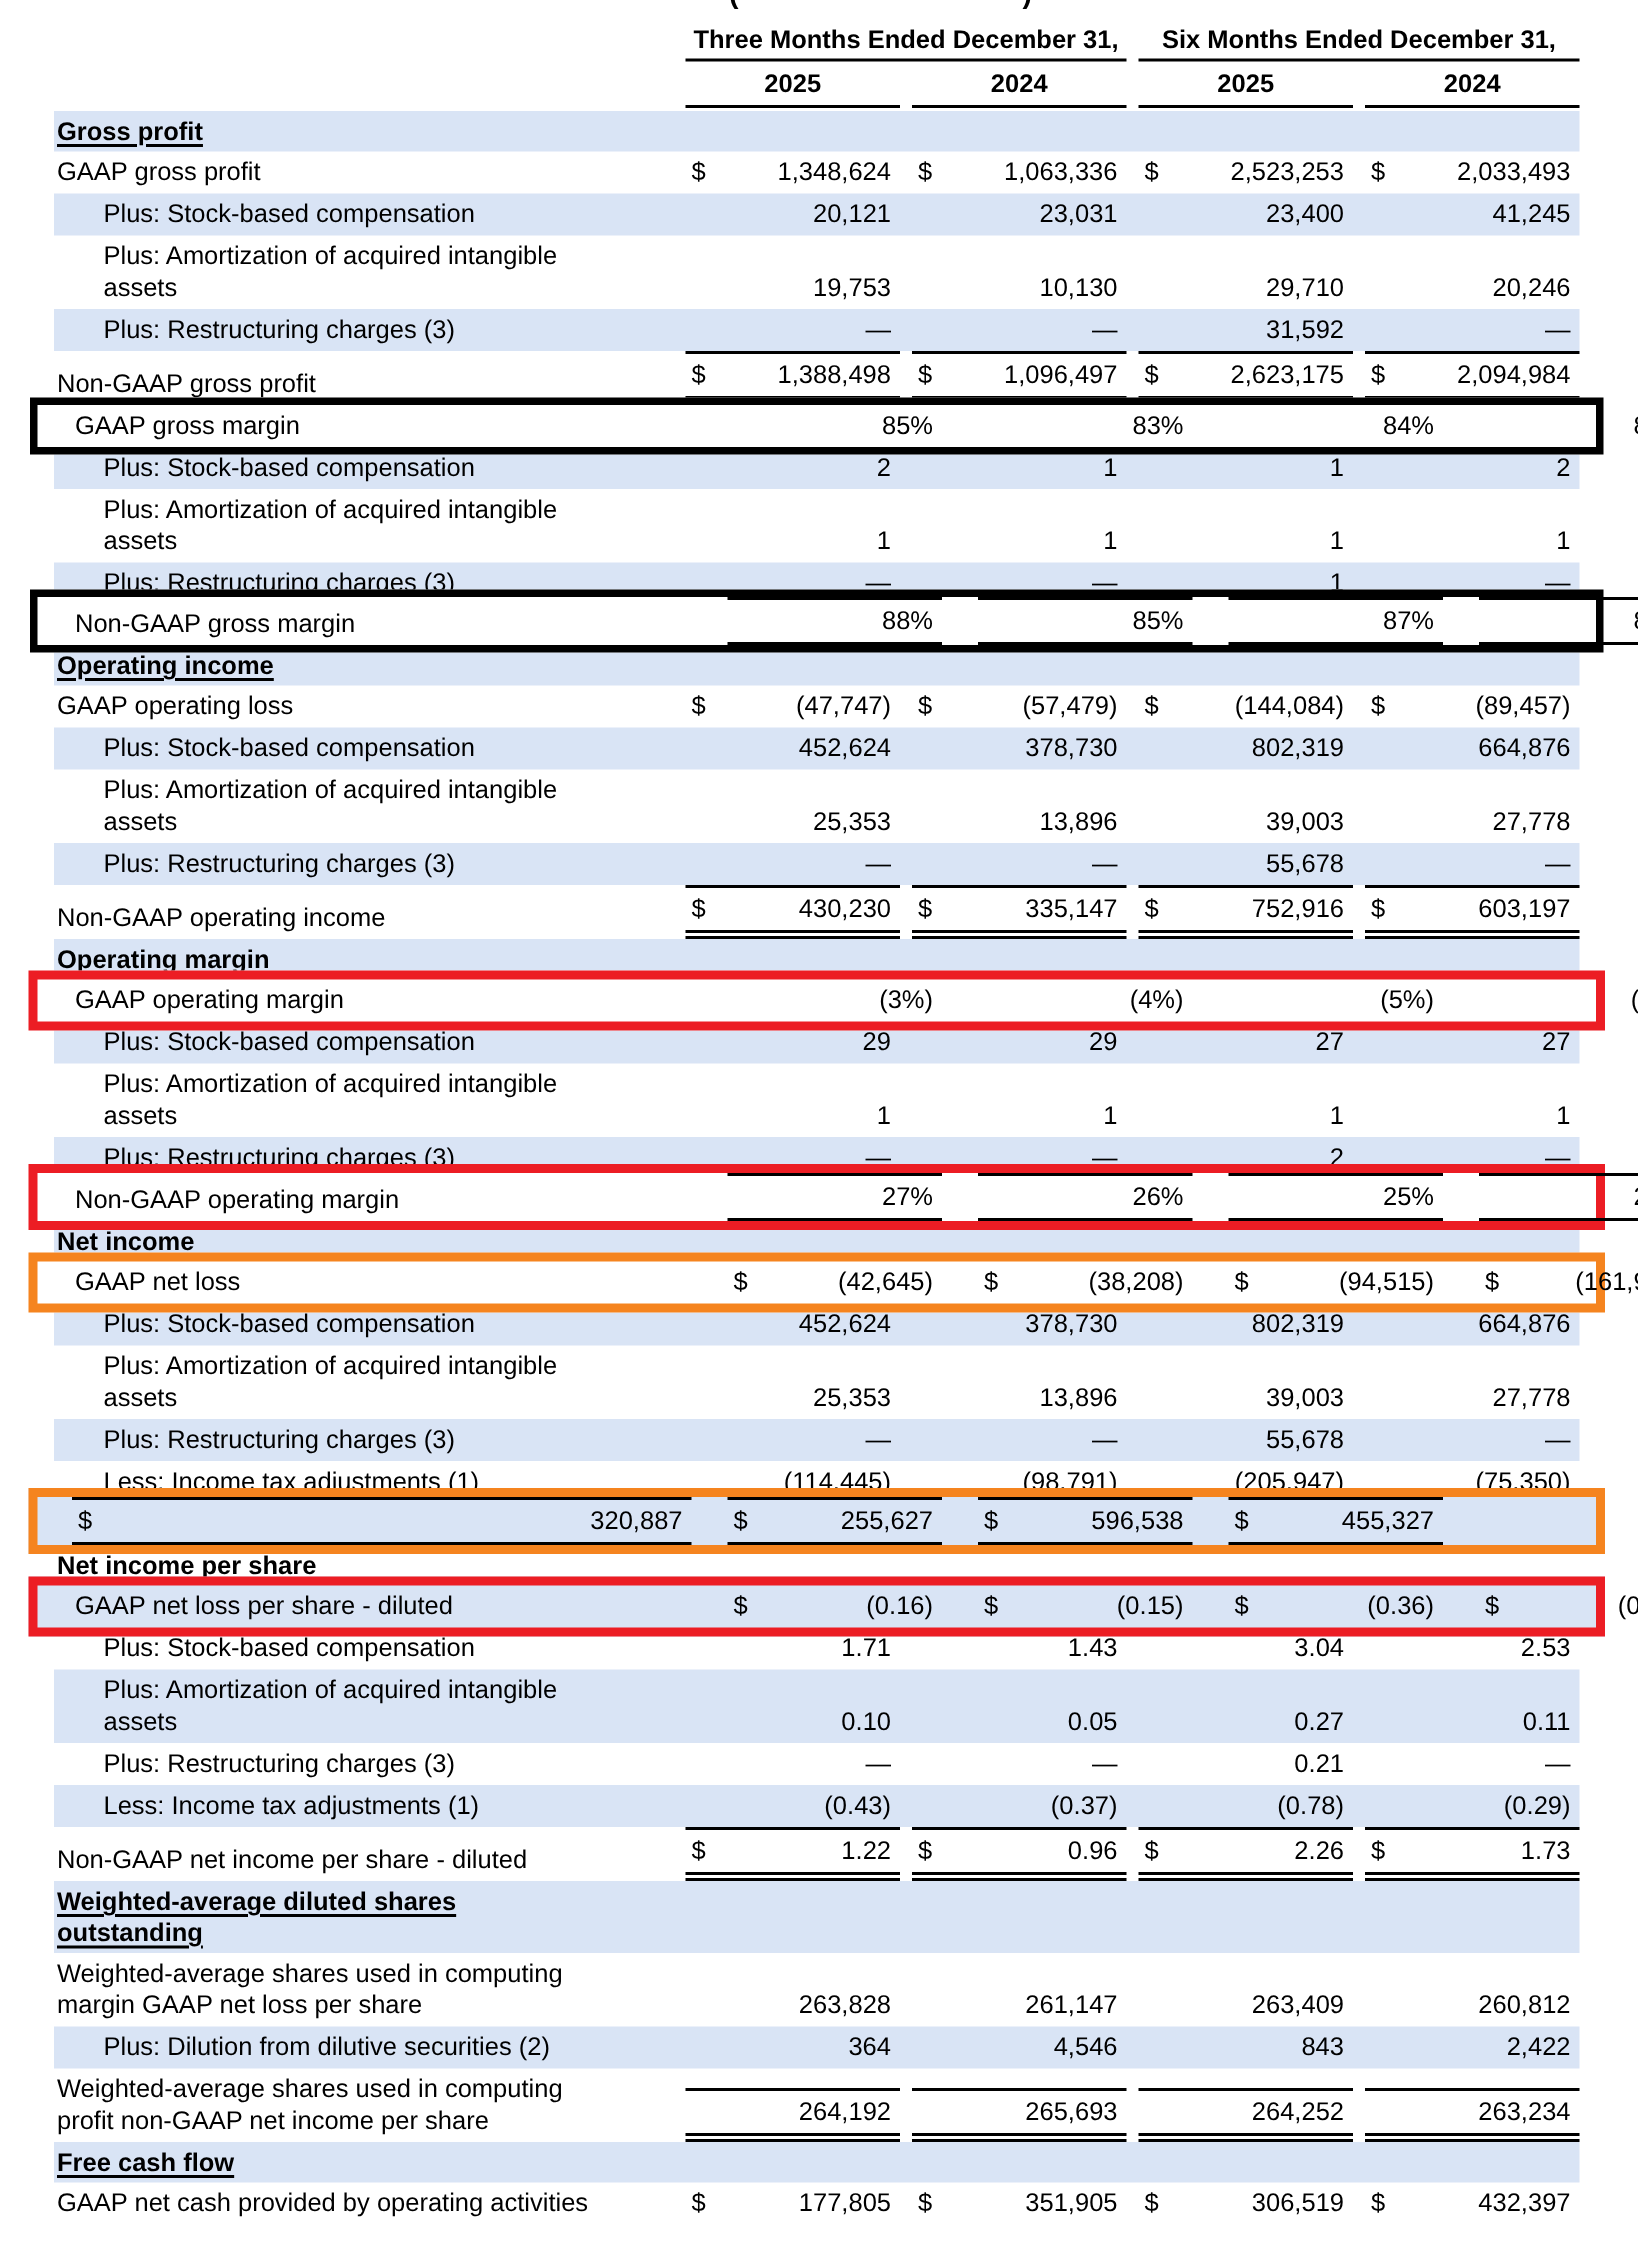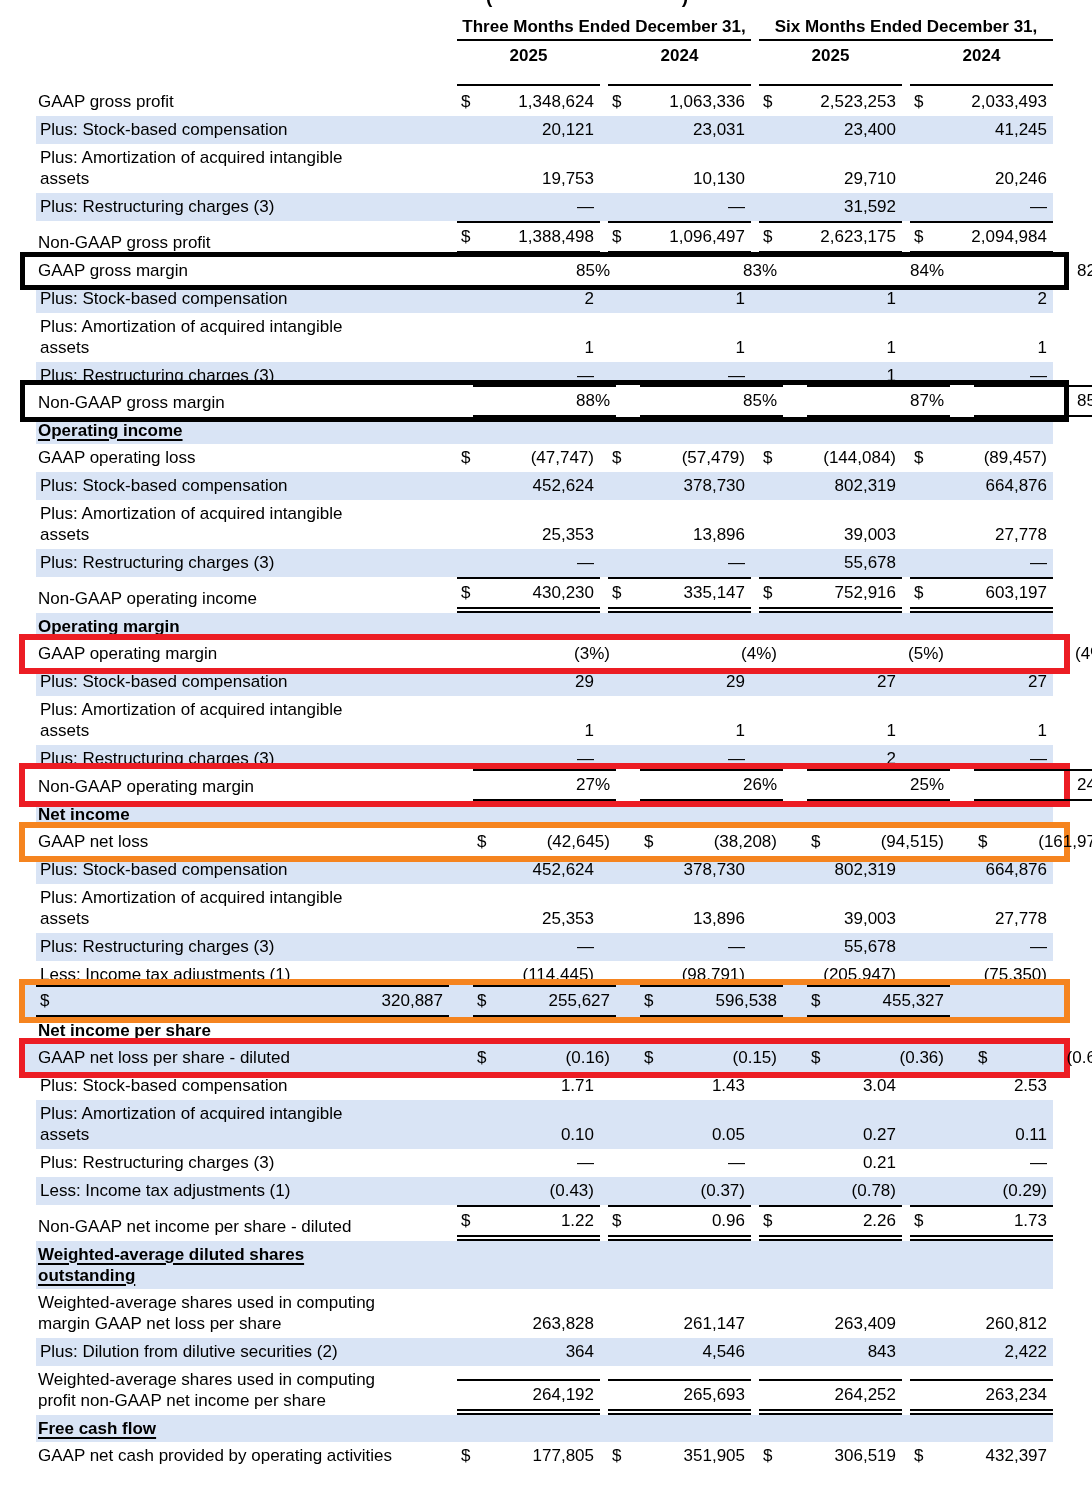--- a/index.html
+++ b/index.html
@@ -9,38 +9,38 @@
     font-family:"Liberation Sans", sans-serif; font-size:17px; line-height:21px; color:#000;border-radius:29px;
   }
   .fragment { position:absolute; top:0; left:486px; width:202px; height:9px; overflow:hidden; }
   .fragment-inner { display:flex; justify-content:space-between; margin-top:-14px; font-size:19px; font-weight:bold; }
 
   .table { width:1017px; }
   .row { display:grid; grid-template-columns:413px 143px 143px 143px 143px; column-gap:8px; align-items:end; }
 
   .period { grid-column:span 2; text-align:center; font-weight:bold; border-bottom:2px solid #000; padding-bottom:2px; white-space:nowrap; }
   .yearrow { margin-top:3px; margin-bottom:2px; }
-  .year { text-align:center; font-weight:bold; border-bottom:2px solid #000; padding:1px 0 18px; }
+  .year { text-align:center; font-weight:bold; border-bottom:2px solid #000; padding:1px 0 4px; }
 
   .heading .hlabel { grid-column:1 / -1; font-weight:bold; padding:3px 0 3px 2px; }
   .heading .hlabel span { text-decoration:underline; text-decoration-thickness:2px; text-underline-offset:3px; }
 
   .label { padding:3px 0 4px 2px; }
-  .indent .label { padding-left:4px; }
+  .indent .label { padding-left:33px; }
   .grp { display:flex; align-items:flex-end; padding:3px 6px 4px 4px; min-height:21px; }
   .dsign { white-space:pre; }
   .val { margin-left:auto; white-space:nowrap; }
 
   .rule-t { border-top:2px solid #000; }
   .rule-b { border-bottom:2px solid #000; }
   .rule-db { border-bottom:6px double #000; }
 
   .shade { background:var(--shade,#d9e4f5); }
 
-  .box-black, .box-red, .box-orange { position:relative; z-index:3; background:#fff; padding:0 11px;gap:24px; }
+  .box-black, .box-red, .box-orange { position:relative; z-index:3; background:#fff; padding:0 23px;gap:24px; }
   .box-black { border:5px solid var(--boxblack,#000); margin:-5px -16px; }
   .box-red { border:6px solid var(--boxred,#ec1d24); margin:-6px -17px; }
   .box-orange { border:6px solid var(--boxorange,#f5841f); margin:-6px -17px; }
   .box-black.shade, .box-red.shade, .box-orange.shade { background:var(--shade,#d9e4f5); }
   .boxed-total { margin-top:-10px !important; }
 </style>
 </head>
 <body>
 
 <div class="page">
@@ -56,20 +56,23 @@
         <div class="period">Three Months Ended December 31,</div>
         <div class="period">Six Months Ended December 31,</div>
       </div>
       <div class="row yearrow">
         <div></div>
         <div class="year">2025</div>
         <div class="year">2024</div>
         <div class="year">2025</div>
         <div class="year">2024</div>
       </div>
+      <div class="row heading shade">
+        <div class="hlabel"><span>Gross profit</span></div>
+      </div>
       <div class="row body">
         <div class="label"><span>GAAP gross profit</span></div>
         <div class="grp">
           <span class="dsign">$</span>
           <span class="val">1,348,624</span>
         </div>
         <div class="grp">
           <span class="dsign">$</span>
           <span class="val">1,063,336</span>
         </div>

